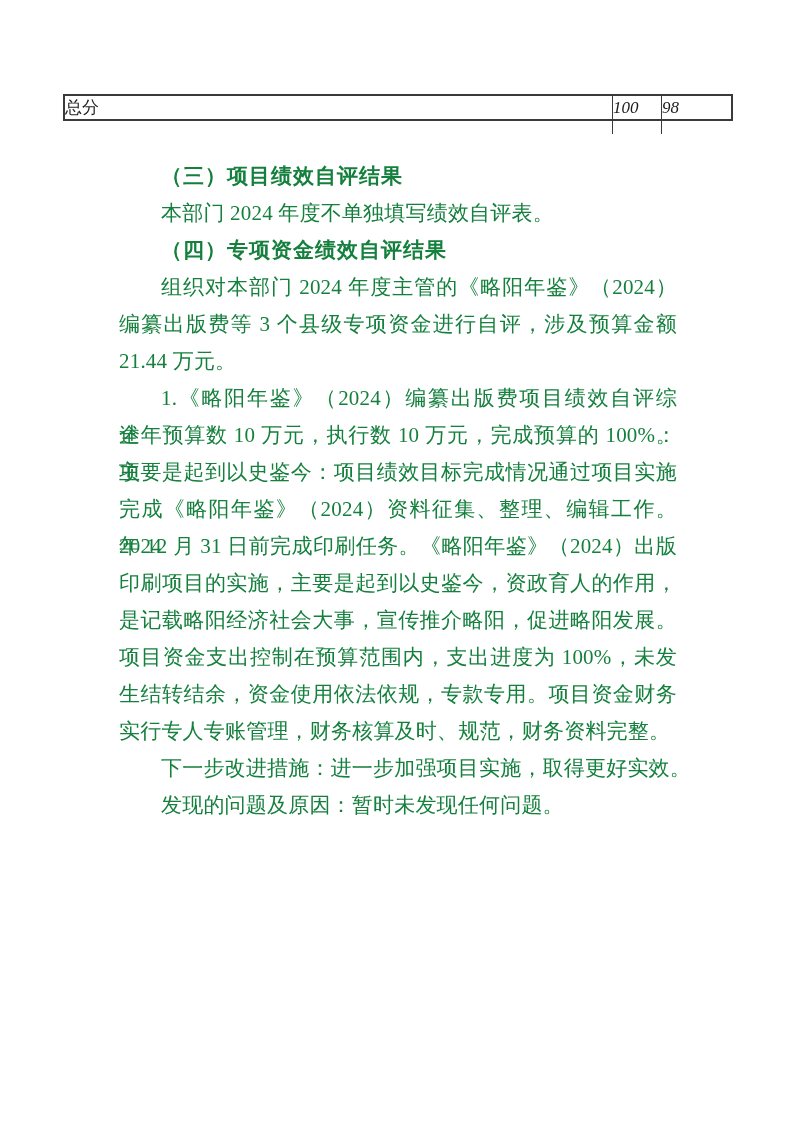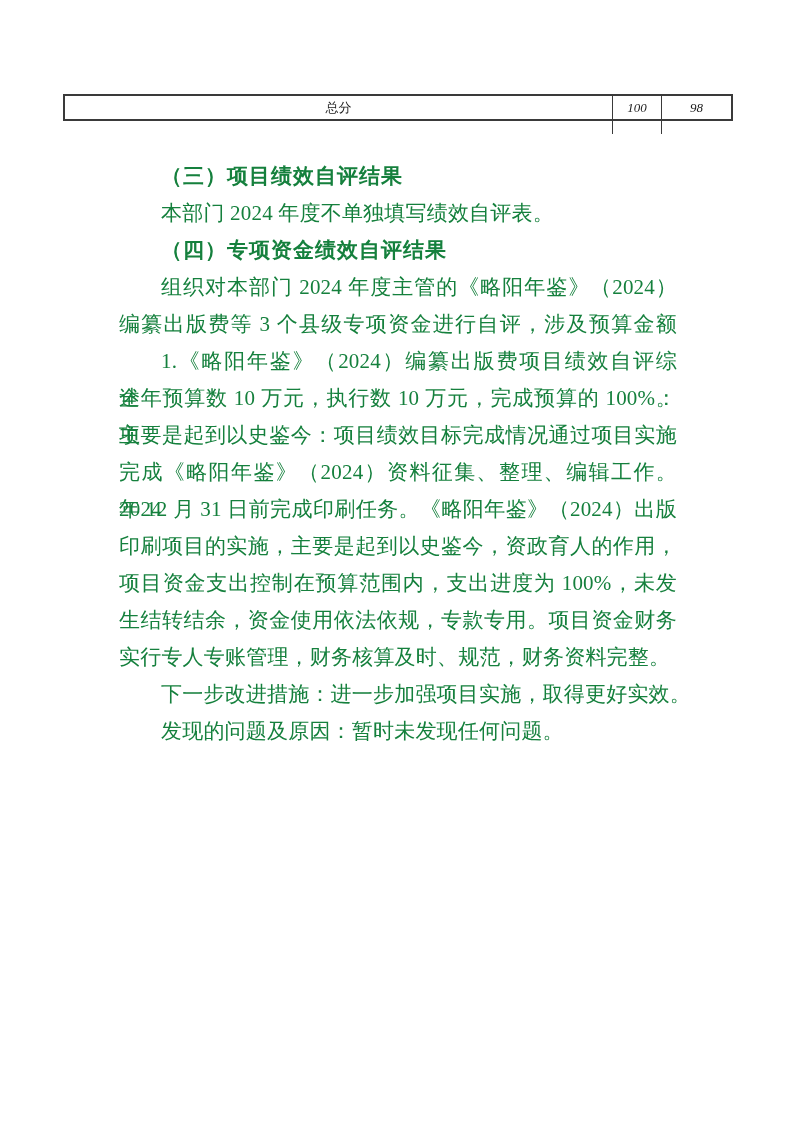--- a/index.html
+++ b/index.html
@@ -23,22 +23,21 @@
     left: 63px;
     top: 94px;
     width: 666px;
     height: 23px;
     display: flex;
     border: 2px solid #3a3a3a;
   }
   .score-table .cell {
     height: 38px;
     line-height: 23px;
-    text-align: center;
-    font-size: 13px;
+    font-size: 17px;
     color: #1c1c1c;
     box-sizing: border-box;
     overflow: hidden;
   }
   .score-table .cell + .cell {
     border-left: 1.5px solid #3a3a3a;
     font-style: italic;
   }
   .score-table .c1 { width: 547px; }
   .score-table .c2 { width: 49px; }
@@ -85,28 +84,30 @@
       </div>
       <div class="para">
         <div class="line indent">本部门 2024 年度不单独填写绩效自评表。</div>
       </div>
       <div class="para heading">
         <div class="line indent">（四）专项资金绩效自评结果</div>
       </div>
       <div class="para">
         <div class="line indent fill">组织对本部门 2024 年度主管的《略阳年鉴》（2024）</div>
         <div class="line fill">编纂出版费等 3 个县级专项资金进行自评，涉及预算金额</div>
+        <div class="line">21.44 万元。</div>
       </div>
       <div class="para">
         <div class="line indent fill">1.《略阳年鉴》（2024）编纂出版费项目绩效自评综述：</div>
         <div class="line fill">全年预算数 10 万元，执行数 10 万元，完成预算的 100%。项</div>
         <div class="line fill">主要是起到以史鉴今：项目绩效目标完成情况通过项目实施</div>
         <div class="line fill">完成《略阳年鉴》（2024）资料征集、整理、编辑工作。2024</div>
         <div class="line fill">年 12 月 31 日前完成印刷任务。《略阳年鉴》（2024）出版</div>
         <div class="line fill">印刷项目的实施，主要是起到以史鉴今，资政育人的作用，</div>
+        <div class="line fill">是记载略阳经济社会大事，宣传推介略阳，促进略阳发展。</div>
         <div class="line fill">项目资金支出控制在预算范围内，支出进度为 100%，未发</div>
         <div class="line fill">生结转结余，资金使用依法依规，专款专用。项目资金财务</div>
         <div class="line">实行专人专账管理，财务核算及时、规范，财务资料完整。</div>
       </div>
       <div class="para">
         <div class="line indent">下一步改进措施：进一步加强项目实施，取得更好实效。</div>
       </div>
       <div class="para">
         <div class="line indent">发现的问题及原因：暂时未发现任何问题。</div>
       </div>

